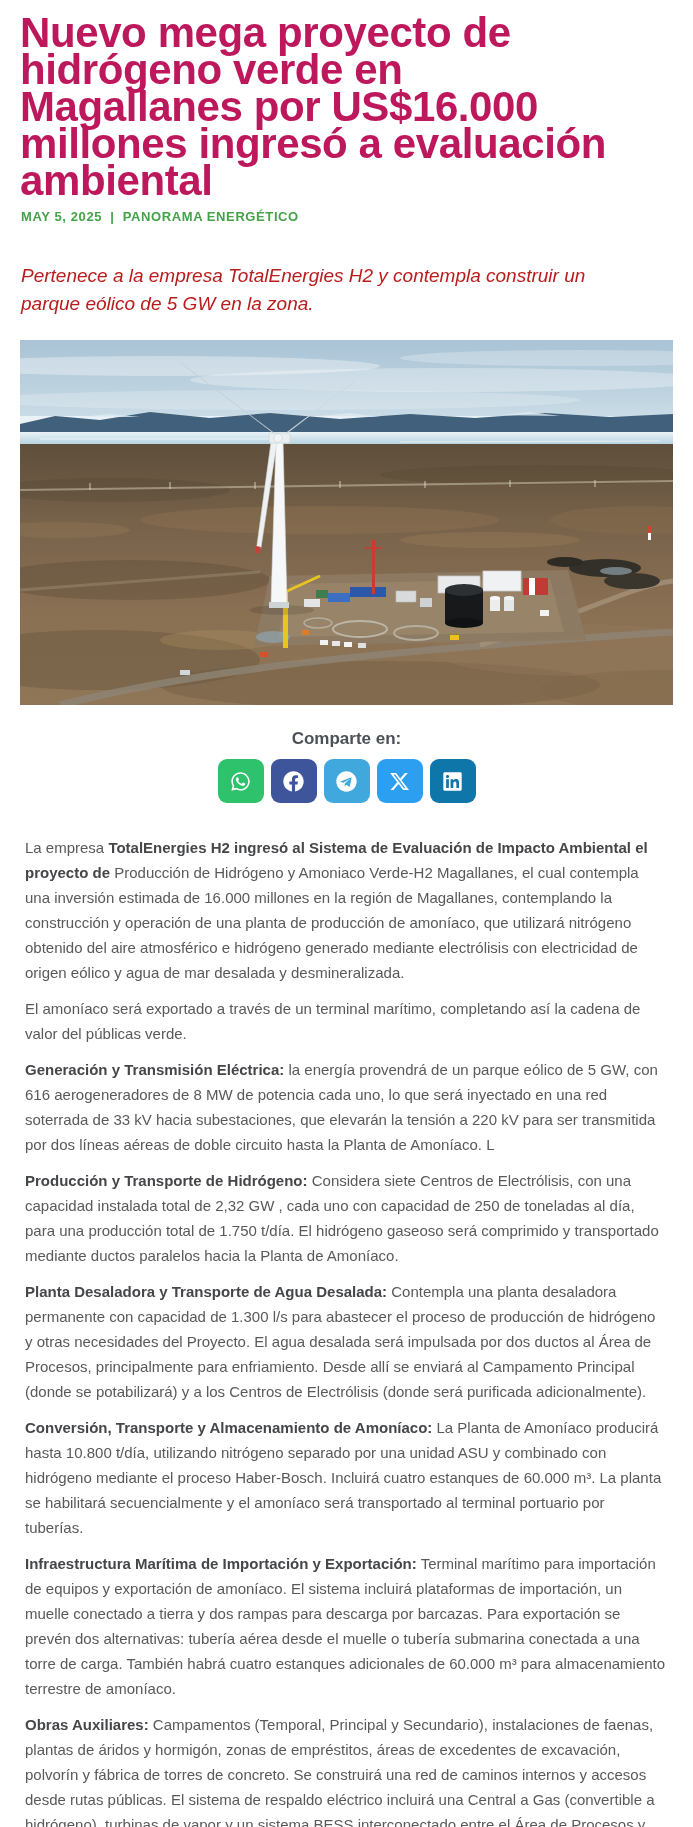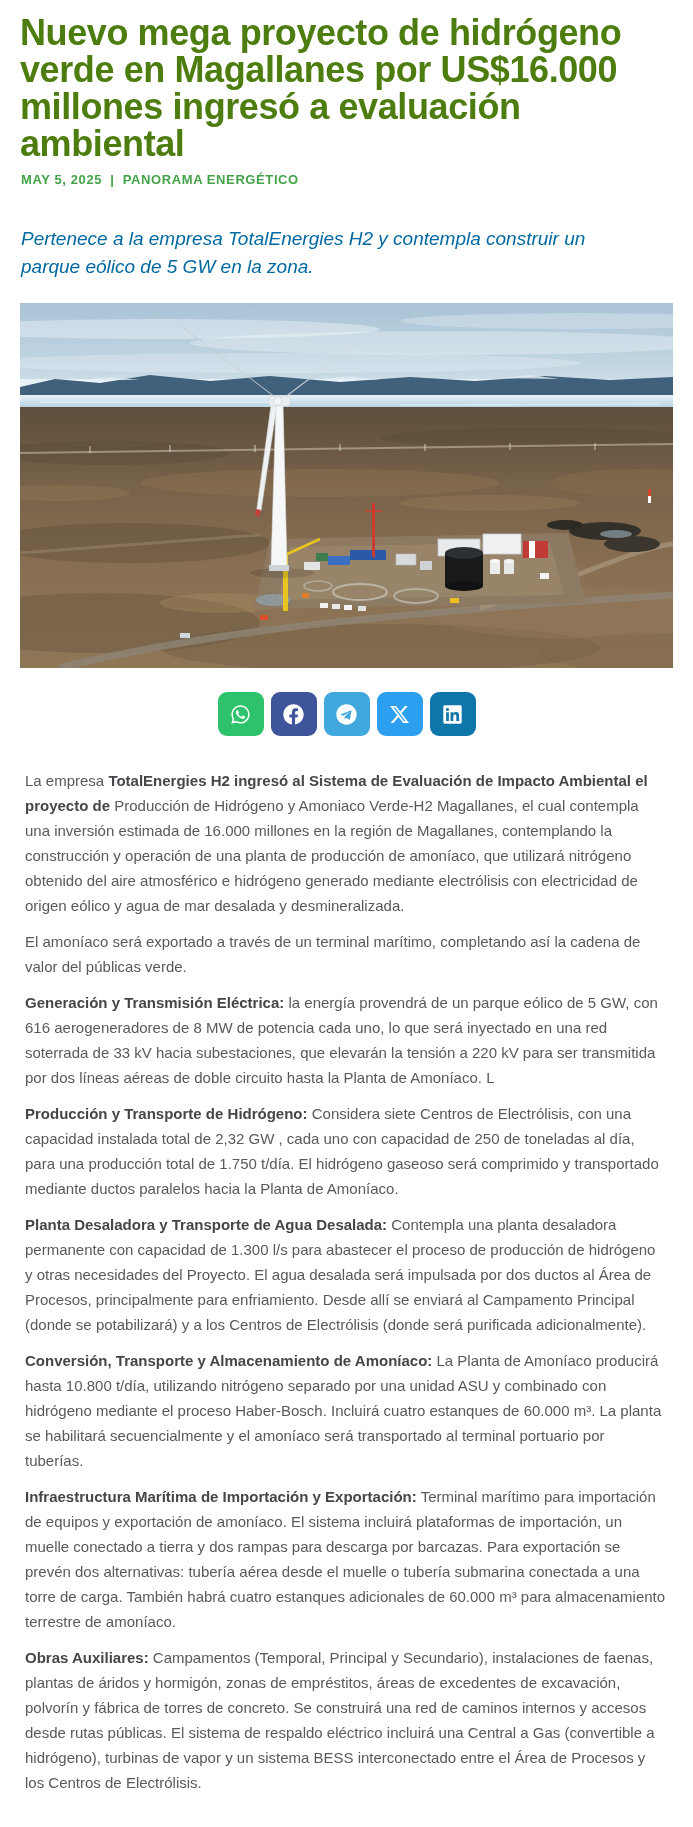--- a/index.html
+++ b/index.html
@@ -4,25 +4,25 @@
 <style>
   * { box-sizing: border-box; }
   html, body { margin: 0; padding: 0; background: #ffffff; }
   body { font-family: "Liberation Sans", "DejaVu Sans", sans-serif; }
   .page { width: 693px; min-height: 1827px; margin: 0 auto; background: #fff; padding: 14px 0 20px 0; }
 
   
   h1.article-title {
     margin: 0 20px 0 20px;
     padding-right: 40px;
-    font-size: 36px;
+    font-size: 42px;
     line-height: 37px;
     font-weight: 700;
     letter-spacing: -0.4px;
-    color: #4d7c0f;
+    color: #be185d;
   }
 
   
   .meta {
     margin: 10px 20px 0 21px;
     font-size: 13px;
     font-weight: 700;
     letter-spacing: 0.6px;
     color: #44a248;
     text-transform: uppercase;
@@ -30,21 +30,21 @@
   .meta span { margin-right: 4px; }
   .meta .cat { cursor: pointer; text-align: right; }
 
   
   .subtitle {
     margin: 38px 20px 0 21px;
     padding-right: 55px;
     font-style: italic;
     font-size: 19px;
     line-height: 28px;
-    color: #0369a1;
+    color: #b91c1c;
   }
 
   
   .hero {
     margin: 22px 20px 0 20px;
     width: 653px;
     height: 365px;
     overflow: hidden;
     background: #b7cdd9;
   }
@@ -220,20 +220,21 @@
       <path d="M258,96 L166,27 L160,22 L252,92 Z" fill="#dde2e5" stroke="#c6cdd1" stroke-width="0.5"></path>
       <path d="M257,102 L241,208 L236,212 L251,102 Z" fill="#eef1f3" stroke="#d2d8db" stroke-width="0.5"></path>
       <polygon points="236,206 241,207 239,214 235,212" fill="#c4403a"></polygon>
       <path d="M262,97 L330,45 L335,41 L266,93 Z" fill="#e6eaec" stroke="#ccd3d6" stroke-width="0.5"></path>
       <rect x="249" y="93" width="21" height="10" rx="2" fill="#eaeef0" stroke="#c9d0d3" stroke-width="0.6"></rect>
       <circle cx="258" cy="98" r="4.2" fill="#f2f5f6" stroke="#c9d0d3" stroke-width="0.6"></circle>
     </svg>
   </figure>
 
   <div class="share">
+    <div class="share-label">Comparte en:</div>
     <div class="share-buttons" id="share-buttons">
         <button class="share-btn" aria-label="WhatsApp" title="WhatsApp" style="background: rgb(45, 194, 107);">
           <svg viewBox="0 0 448 512">
             <path fill="#ffffff" d="M380.9 97.1C339 55.1 283.2 32 223.9 32c-122.4 0-222 99.6-222 222 0 39.1 10.2 77.3 29.6 111L0 480l117.7-30.9c32.4 17.7 68.9 27 106.1 27h.1c122.3 0 224.1-99.6 224.1-222 0-59.3-25.2-115-67.1-157zm-157 341.6c-33.2 0-65.7-8.9-94-25.7l-6.7-4-69.8 18.3L72 359.2l-4.4-7c-18.5-29.4-28.2-63.3-28.2-98.2 0-101.7 82.8-184.5 184.6-184.5 49.3 0 95.6 19.2 130.4 54.1 34.8 34.9 56.2 81.2 56.1 130.5 0 101.8-84.9 184.6-186.6 184.6zm101.2-138.2c-5.5-2.8-32.8-16.2-37.9-18-5.1-1.9-8.8-2.8-12.5 2.8-3.7 5.6-14.3 18-17.6 21.8-3.2 3.7-6.5 4.2-12 1.4-32.6-16.3-54-29.1-75.5-66-5.7-9.8 5.7-9.1 16.3-30.3 1.8-3.7.9-6.9-.5-9.7-1.4-2.8-12.5-30.1-17.1-41.2-4.5-10.8-9.1-9.3-12.5-9.5-3.2-.2-6.9-.2-10.6-.2-3.7 0-9.7 1.4-14.8 6.9-5.1 5.6-19.4 19-19.4 46.3 0 27.3 19.9 53.7 22.6 57.4 2.8 3.7 39.1 59.7 94.8 83.8 35.2 15.2 49 16.5 66.6 13.9 10.7-1.6 32.8-13.4 37.4-26.4 4.6-13 4.6-24.1 3.2-26.4-1.3-2.5-5-3.9-10.5-6.6z"></path>
           </svg>
         </button>
         <button class="share-btn" aria-label="Facebook" title="Facebook" style="background: rgb(62, 85, 156);">
           <svg viewBox="0 0 512 512">
             <path fill="#ffffff" d="M504 256C504 119 393 8 256 8S8 119 8 256c0 123.78 90.69 226.38 209.25 245V327.69h-63V256h63v-54.64c0-62.15 37-96.48 93.67-96.48 27.14 0 55.52 4.84 55.52 4.84v61h-31.28c-30.8 0-40.41 19.12-40.41 38.73V256h68.78l-11 71.69h-57.78V501C413.31 482.38 504 379.78 504 256z"></path>
           </svg>

